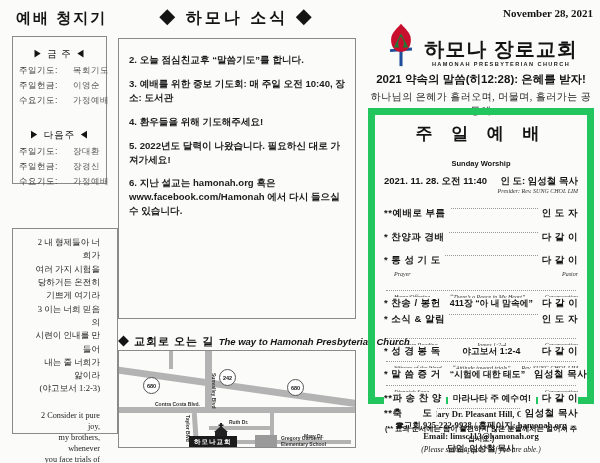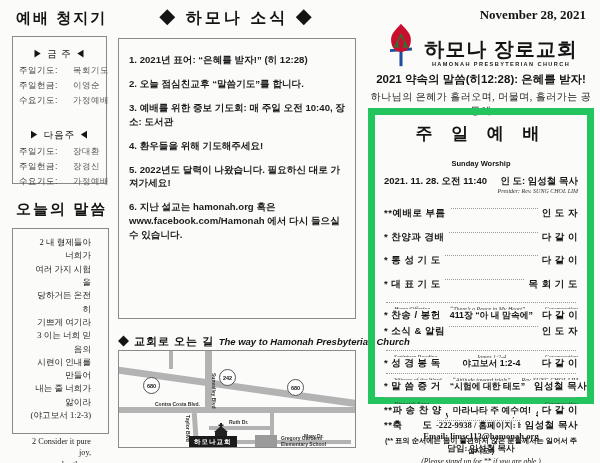--- a/index.html
+++ b/index.html
@@ -8,21 +8,21 @@
   .page { position:relative; width:600px; height:463px; background:var(--paper);
           font-family:"Liberation Sans", sans-serif; color:var(--ink); overflow:hidden; }
   .abs { position:absolute; }
 
   
   .col-title { font-weight:bold; font-size:15px; letter-spacing:2px; }
   .stew-box { left:12px; top:36px; width:95px; height:148px; border:1px solid var(--line); padding:8px 4px; box-sizing:border-box; }
   .week-label { text-align:center; font-weight:normal; font-size:9.5px; margin:3px 0 4px; letter-spacing:1px; }
   .stew-row { font-size:8.5px; color:#3a3a3a; margin:3px 2px; letter-spacing:.5px; white-space:nowrap; }
   .stew-row .v { color:#5a5a5a; margin-left:15px; }
-  .word-box { left:12px; top:228px; width:97px; height:206px; border:1px solid var(--line); padding:7px 17px; box-sizing:border-box;
+  .word-box { left:12px; top:228px; width:106px; height:206px; border:1px solid var(--line); padding:7px 17px; box-sizing:border-box;
               font-family:"Liberation Serif", serif; }
   .word-ko { font-size:8.6px; line-height:1.55; text-align:right; white-space:pre-line; color:#222; }
   .word-en { font-size:8.2px; line-height:1.35; text-align:right; white-space:pre-line; color:#222; margin-top:14px; }
 
   
   .news-title { left:118px; top:8px; width:238px; text-align:center; font-weight:bold; font-size:16px; letter-spacing:3px; }
   .news-box { left:118px; top:38px; width:238px; height:281px; border:1px solid var(--line); padding:14px 10px; box-sizing:border-box; }
   .news-item { font-size:9.6px; font-weight:bold; color:#1c1c1c; line-height:1.45; margin-bottom:10px; }
   .map-title { left:118px; top:331px; width:246px; white-space:nowrap; }
   .map-title .ko { font-weight:bold; font-size:11px; letter-spacing:1px; }
@@ -31,21 +31,21 @@
   .road { position:absolute; background:var(--road); }
   .badge { position:absolute; width:15px; height:15px; border:1.5px solid #555; border-radius:50%;
            background:#fff; font-size:5.5px; font-weight:bold; display:flex; align-items:center; justify-content:center; }
   .map-lab { position:absolute; font-size:5px; font-weight:bold; color:#333; white-space:nowrap; }
   .map-lab.vert { writing-mode:vertical-rl; }
   .church-tag { position:absolute; background:#1b1b1b; color:#fff; font-size:6.5px; font-weight:bold;
                 padding:2px 5px; letter-spacing:1px; }
   .school-rect { position:absolute; background:#9a9a9a; width:22px; height:13px; }
 
   
-  .date-top { top:7px; right:14px; font-family:"Liberation Serif", serif; font-weight:bold; font-size:13px; }
+  .date-top { top:7px; right:7px; font-family:"Liberation Serif", serif; font-weight:bold; font-size:11px; }
   .logo-row { left:368px; top:23px; width:226px; display:flex; justify-content:center; align-items:center; gap:6px; }
   .church-ko { font-weight:bold; font-size:20px; letter-spacing:1px; line-height:1;margin-top:16px; }
   .church-en { font-size:5.6px; font-weight:bold; letter-spacing:1.4px; color:#222; margin-top:2px; text-align:center; }
   .promise { left:368px; top:72px; width:226px; text-align:center; font-weight:bold; font-size:11.5px; }
   .slogan { left:368px; top:90px; width:226px; text-align:center; font-family:"Liberation Serif", serif;
             font-size:10px; letter-spacing:.5px; color:#222; }
   .worship-box { left:368px; top:108px; width:226px; height:296px; border:7px solid #22c55e; box-sizing:border-box;
                  padding:7px 9px 4px; }
   .w-title { text-align:center; font-weight:bold; font-size:17px; letter-spacing:7px; }
   .w-sub-title { text-align:center; font-weight:bold; font-size:7.5px; margin-top:14px; }
@@ -84,21 +84,20 @@
     <div class="week-label">▶ 금 주 ◀</div>
     <div class="stew-row"><span>주일기도:</span><span class="v">목회기도</span></div>
     <div class="stew-row"><span>주일헌금:</span><span class="v">이영순</span></div>
     <div class="stew-row"><span>수요기도:</span><span class="v">가정예배</span></div>
     <div class="week-label" style="margin-top:22px;">▶ 다음주 ◀</div>
     <div class="stew-row"><span>주일기도:</span><span class="v">장대환</span></div>
     <div class="stew-row"><span>주일헌금:</span><span class="v">장경신</span></div>
     <div class="stew-row"><span>수요기도:</span><span class="v">가정예배</span></div>
   </div>
 
-  <div class="abs col-title" style="left:16px; top:200px;">오늘의 말씀</div>
   <div class="abs word-box">
     <div class="word-ko">2 내 형제들아 너희가
 여러 가지 시험을
 당하거든 온전히
 기쁘게 여기라
 3 이는 너희 믿음의
 시련이 인내를 만들어
 내는 줄 너희가
 앎이라
 (야고보서 1:2-3)</div>
@@ -108,21 +107,20 @@
 kinds,
 3 because you know
 that the testing of your
 faith develops perse-
 verance.
 (James 1:2-3)</div>
   </div>
 
   <div class="abs news-title">◆ 하모나 소식 ◆</div>
   <div class="abs news-box">
-    <div class="news-item">1. 2021년 표어: “은혜를 받자!” (히 12:28)</div>
     <div class="news-item">2. 오늘 점심친교후 “말씀기도”를 합니다.</div>
     <div class="news-item">3. 예배를 위한 중보 기도회: 매 주일 오전 10:40, 장소: 도서관</div>
     <div class="news-item">4. 환우들을 위해 기도해주세요!</div>
     <div class="news-item">5. 2022년도 달력이 나왔습니다. 필요하신 대로 가져가세요!</div>
     <div class="news-item">6. 지난 설교는 hamonah.org 혹은 www.facebook.com/Hamonah 에서 다시 들으실 수 있습니다.</div>
   </div>
 
   <div class="abs map-title">
     <span class="ko">◆ 교회로 오는 길</span>
     <span class="en">The way to Hamonah Presbyterian Church</span>
@@ -230,26 +228,20 @@
           <span class="w-cell c-who">다 같 이</span>
           </div>
         <div class="w-subline">
             <span class="s-left">Cooperative Prayer</span>
             <span class="s-mid"></span>
             <span class="s-who">Congregation</span>
           </div>
       </div>
 
       <div class="w-row">
-        <div class="w-line">
-            <i class="dots"></i>
-          <span class="w-cell c-left"><span>*</span> <span>대 표 기 도</span></span>
-          <span class="w-cell c-mid"></span>
-          <span class="w-cell c-who">목 회 기 도</span>
-          </div>
         <div class="w-subline">
             <span class="s-left">Prayer</span>
             <span class="s-mid"></span>
             <span class="s-who">Pastor</span>
           </div>
       </div>
 
       <div class="w-row">
         <div class="w-line">
             <i class="dots"></i>

